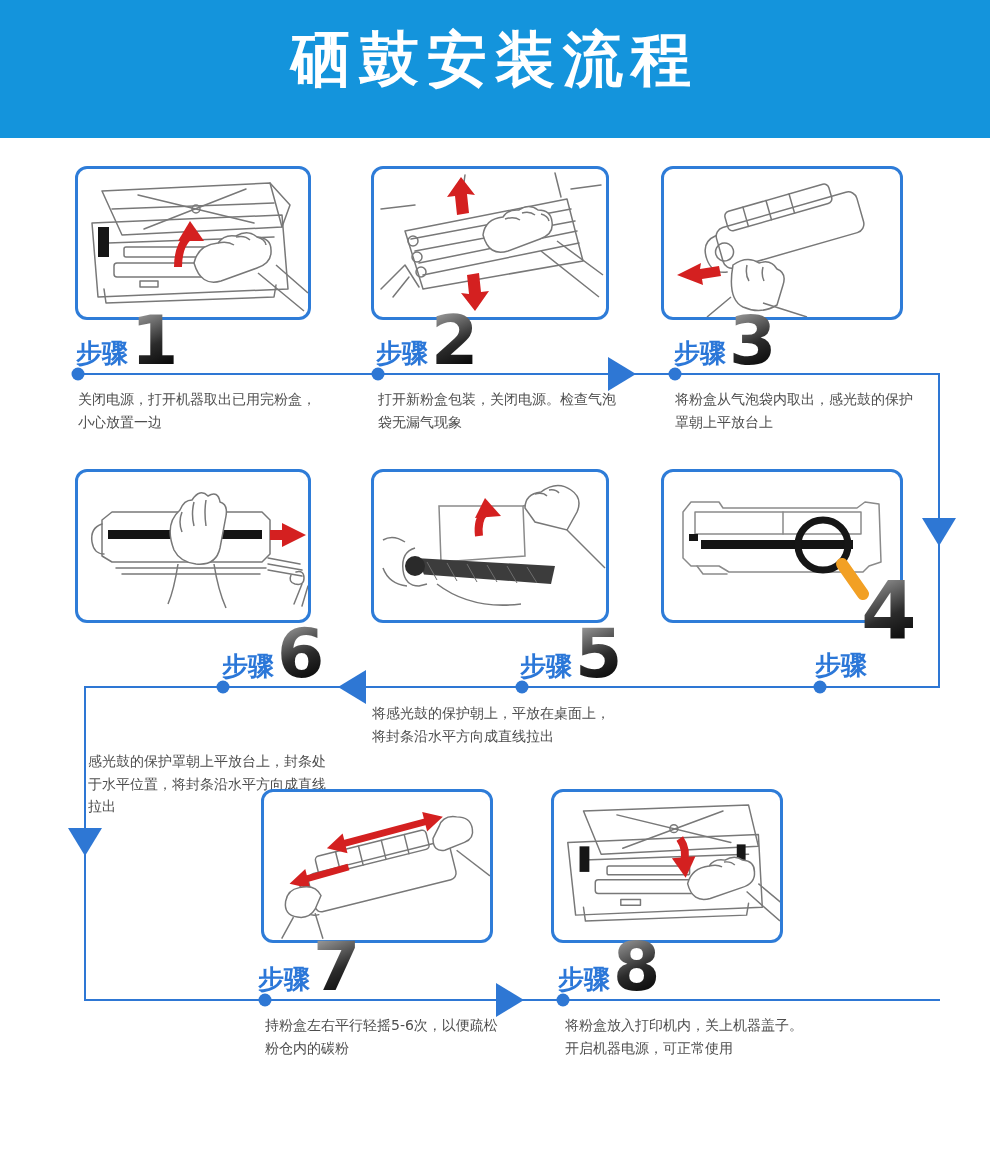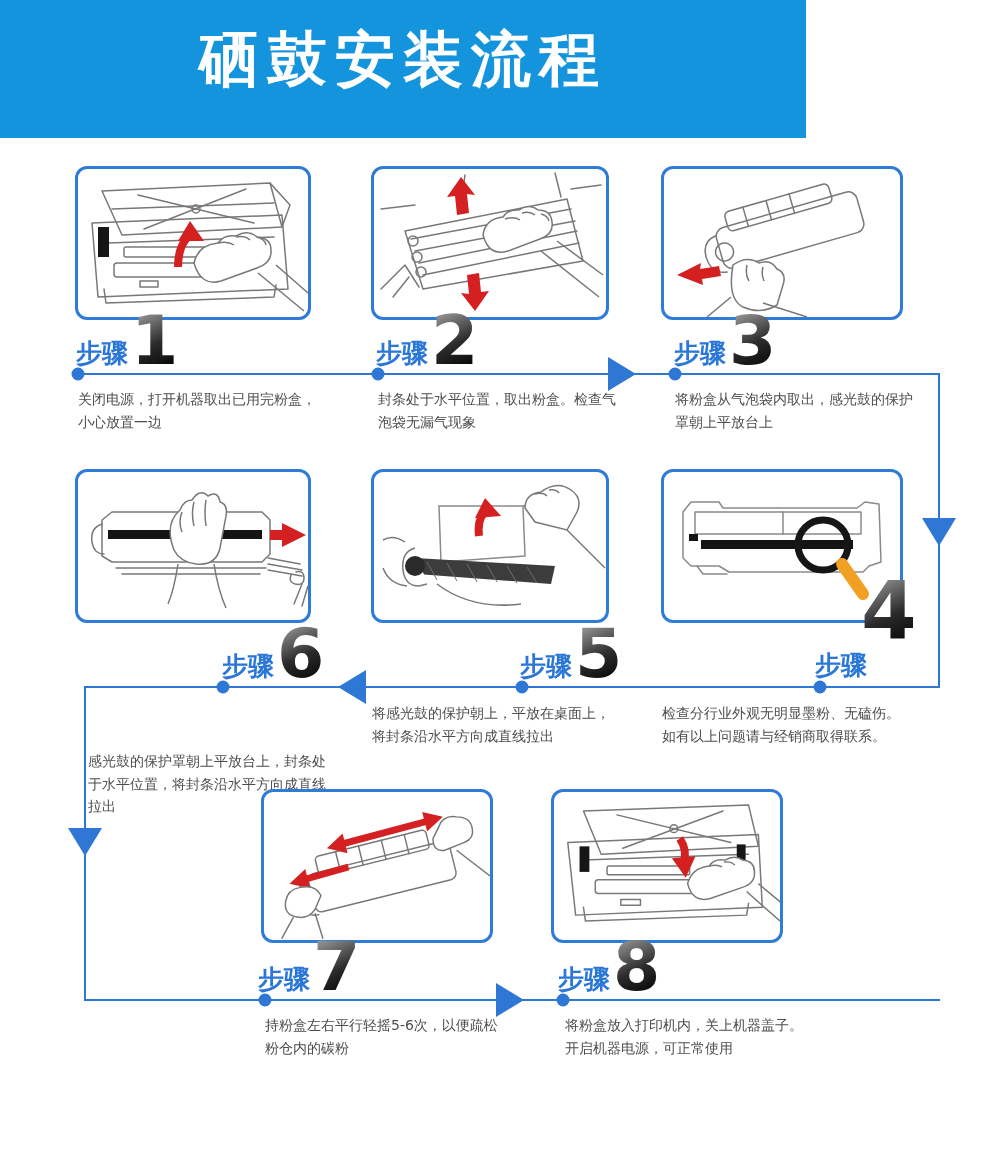--- a/index.html
+++ b/index.html
@@ -1,21 +1,21 @@
 <!DOCTYPE html>
 <html><head>
 <meta charset="utf-8">
 <style>
   html,body { margin:0; padding:0; background:#fff; }
   .canvas {
     position:relative; width:990px; height:1166px; background:#ffffff;
     font-family:"DejaVu Sans","Liberation Sans",sans-serif; overflow:hidden;
   }
   
-  .header { position:absolute; left:0; top:0; width:806px; height:138px; background:#1494dc; }
+  .header { position:absolute; left:0; top:0; width:990px; height:138px; background:#1494dc; }
   .header-title {
     position:absolute; left:0; top:26px; width:100%; text-align:center;
     font-size:60px; font-weight:bold; color:#ffffff; letter-spacing:8px; line-height:1.1;
   }
   
   .illus {
     position:absolute; background:#fff; border:3px solid #2e7cd8; border-radius:12px;
     overflow:hidden; box-sizing:border-box;
   }
   .illus svg { width:100%; height:100%; display:block; }
@@ -150,21 +150,21 @@
     <span class="num">3</span>
   </div>
 
   <div class="fl-h" style="left:78px; top:373px; width:862px;"></div>
   <div class="fl-dot" style="left:78px; top:374px;"></div>
   <div class="fl-dot" style="left:378px; top:374px;"></div>
   <div class="fl-dot" style="left:675px; top:374px;"></div>
   <div class="fl-arrow right" style="left:608px; top:374px;"></div>
 
   <div class="desc" style="left:78px; top:388px;">关闭电源，打开机器取出已用完粉盒，小心放置一边</div>
-  <div class="desc" style="left:378px; top:388px;">封条处于水平位置，取出粉盒。检查气泡袋无漏气现象</div>
+  <div class="desc" style="left:378px; top:388px;">打开新粉盒包装，关闭电源。检查气泡袋无漏气现象</div>
   <div class="desc" style="left:675px; top:388px;">将粉盒从气泡袋内取出，感光鼓的保护罩朝上平放台上</div>
 
   <div class="fl-v" style="left:938px; top:373px; height:315px;"></div>
   <div class="fl-arrow down" style="left:939px; top:518px;"></div>
 
   <div class="illus" style="left:75px; top:469px; width:236px; height:154px;">
     <svg viewBox="0 0 230 148">
       <g stroke="#787878" fill="none" stroke-width="1.5" stroke-linecap="round" stroke-linejoin="round">
         <path d="M24 48 L34 40 L184 40 L192 48 L192 82 L184 90 L34 90 L24 84 Z"></path>
         <path d="M24 52 q-12 4 -10 18 q2 12 12 12"></path>
@@ -245,21 +245,20 @@
   </div>
 
   <div class="fl-h" style="left:84px; top:686px; width:856px;"></div>
   <div class="fl-dot" style="left:223px; top:687px;"></div>
   <div class="fl-dot" style="left:522px; top:687px;"></div>
   <div class="fl-dot" style="left:820px; top:687px;"></div>
   <div class="fl-arrow left" style="left:338px; top:687px;"></div>
 
   <div class="desc" style="left:88px; top:702px;margin-top:48px;">感光鼓的保护罩朝上平放台上，封条处于水平位置，将封条沿水平方向成直线拉出</div>
   <div class="desc" style="left:372px; top:702px;">将感光鼓的保护朝上，平放在桌面上，将封条沿水平方向成直线拉出</div>
-  <div class="desc" style="left:662px; top:702px;">检查分行业外观无明显墨粉、无磕伤。如有以上问题请与经销商取得联系。</div>
 
   <div class="fl-v" style="left:84px; top:686px; height:315px;"></div>
   <div class="fl-arrow down" style="left:85px; top:828px;"></div>
 
   <div class="illus" style="left:261px; top:789px; width:232px; height:154px;">
     <svg viewBox="0 0 230 148">
       <g transform="rotate(-14 115 84)" stroke="#787878" fill="none" stroke-width="1.5" stroke-linecap="round" stroke-linejoin="round">
         <rect x="46" y="66" width="148" height="40" rx="7"></rect>
         <rect x="58" y="50" width="116" height="20" rx="4"></rect>
         <line x1="80" y1="50" x2="80" y2="70"></line>

